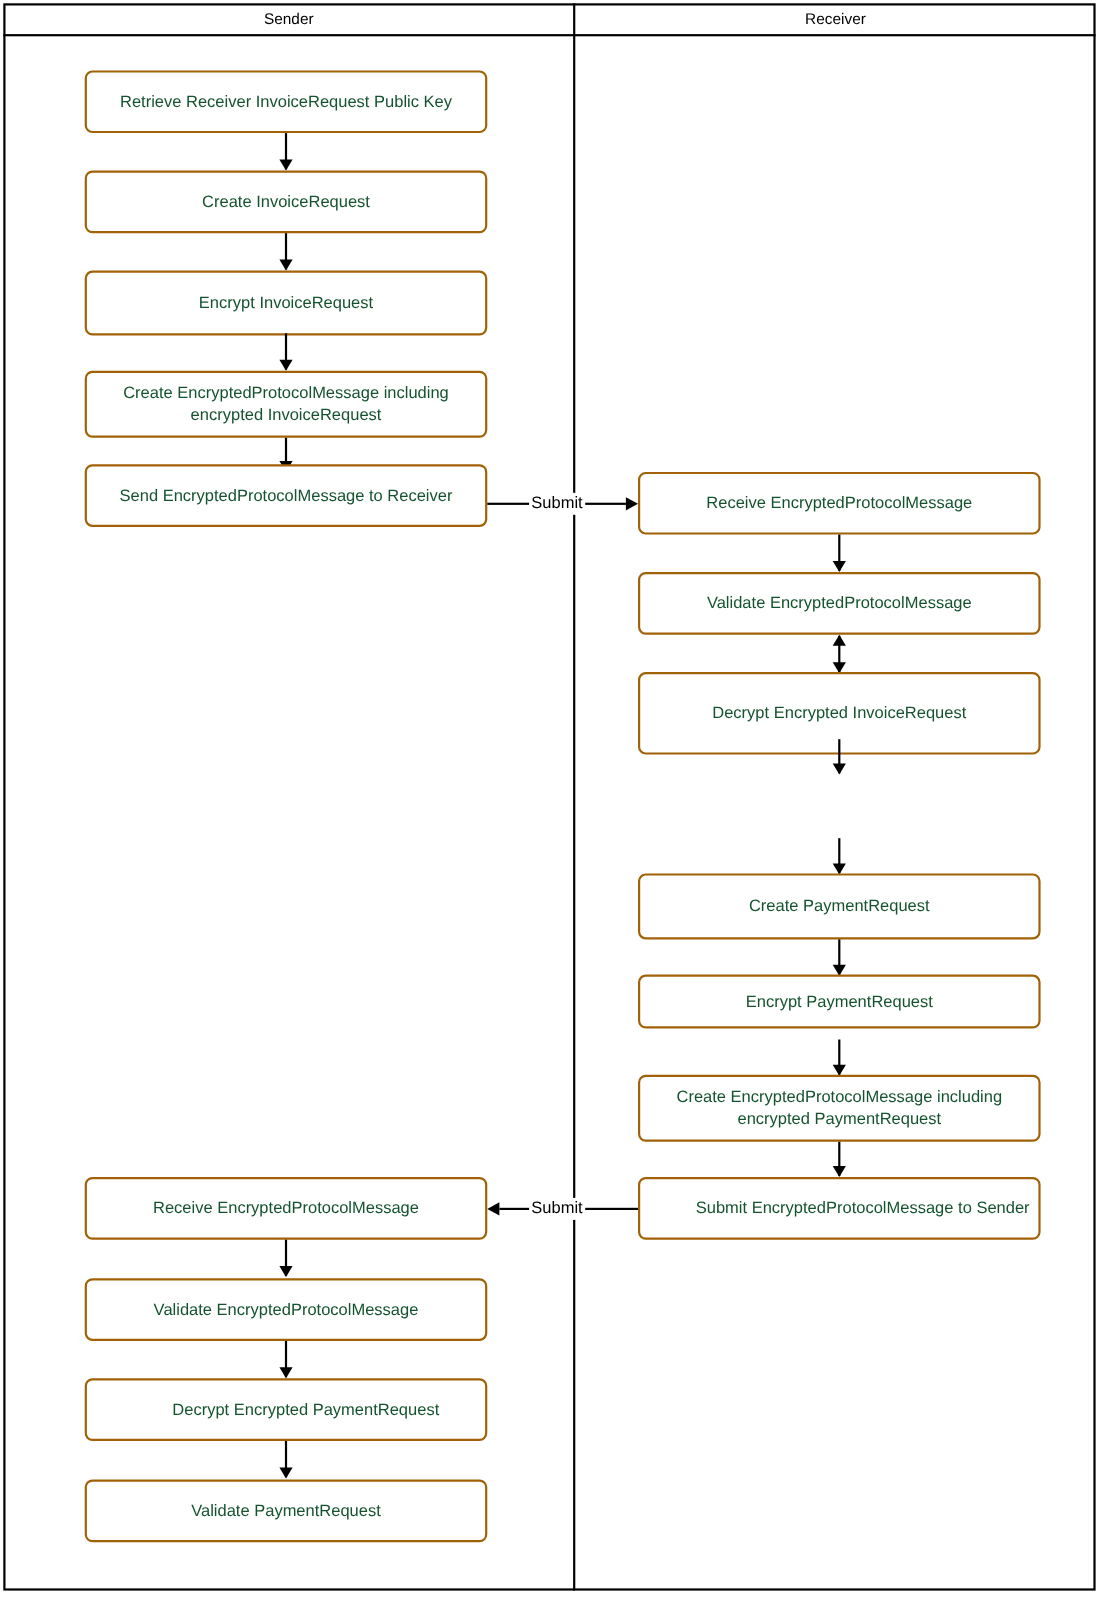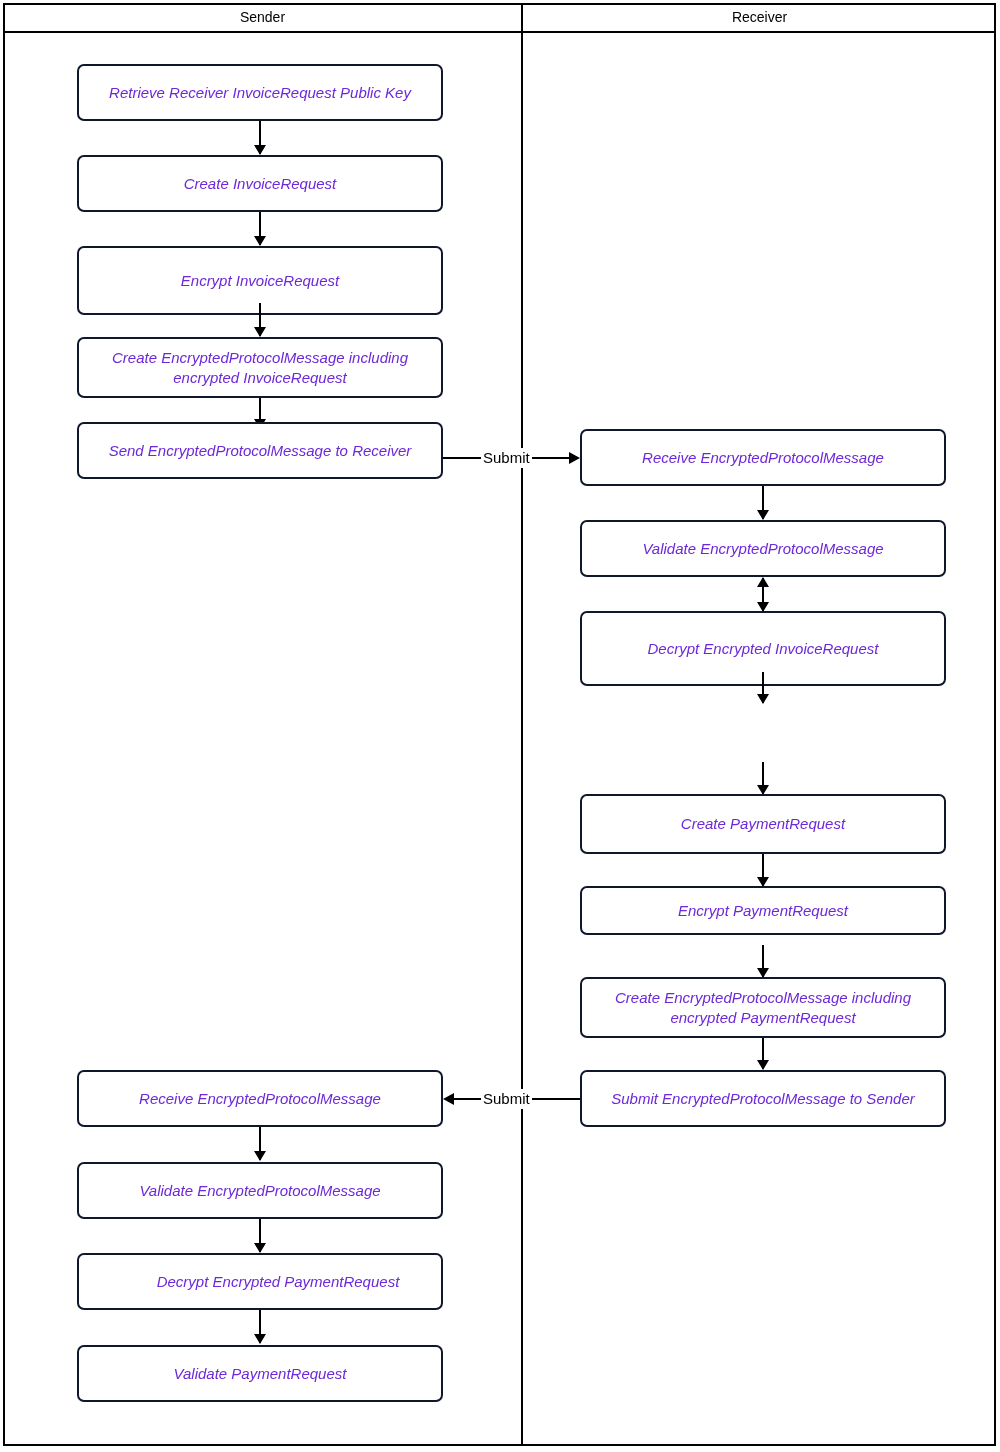--- a/index.html
+++ b/index.html
@@ -52,32 +52,31 @@
     color: #000000;
     text-align: center;
     white-space: nowrap;
   }
   .lane-title.sender { left: 3px; width: 519px; }
   .lane-title.receiver { left: 523px; width: 473px; }
 
   .node {
     position: absolute;
     box-sizing: border-box;
-    border: 2px solid #0f172a;
+    border: 2px solid #a16207;
     border-radius: 7px;
     background: #ffffff;
     display: flex;
     align-items: center;
     justify-content: center;
     text-align: center;
     font-size: 15px;
     line-height: 20px;
-    color: #6d28d9;
+    color: #14532d;
     padding: 2px 8px;
-    font-style: italic;
   }
   .node.sender-col { left: 77px; width: 366px; }
   .node.receiver-col { left: 580px; width: 366px; }
   .node-label { display: block; }
 
   
   .varrow {
     position: absolute;
     width: 2px;
     background: #000000;
@@ -166,21 +165,21 @@
   <div class="node sender-col" style="top:64px;height:57px;">
     <span class="node-label">Retrieve Receiver InvoiceRequest Public Key</span>
   </div>
   <div class="varrow" style="left:259px;top:121px;height:33px;"></div>
 
   <div class="node sender-col" style="top:155px;height:57px;">
     <span class="node-label">Create InvoiceRequest</span>
   </div>
   <div class="varrow" style="left:259px;top:212px;height:33px;"></div>
 
-  <div class="node sender-col" style="top:246px;height:69px;">
+  <div class="node sender-col" style="top:246px;height:59px;">
     <span class="node-label">Encrypt InvoiceRequest</span>
   </div>
   <div class="varrow" style="left:259px;top:303px;height:33px;"></div>
 
   <div class="node sender-col" style="top:337px;height:61px;">
     <span class="node-label">Create EncryptedProtocolMessage including encrypted InvoiceRequest</span>
   </div>
   <div class="varrow" style="left:259px;top:398px;height:30px;"></div>
 
   <div class="node sender-col" style="top:406px;height:57px;margin-top:16px;">
@@ -231,21 +230,21 @@
   <div class="node receiver-col" style="top:886px;height:49px;">
     <span class="node-label">Encrypt PaymentRequest</span>
   </div>
   <div class="varrow" style="left:762px;top:945px;height:32px;"></div>
 
   <div class="node receiver-col" style="top:977px;height:61px;">
     <span class="node-label">Create EncryptedProtocolMessage including encrypted PaymentRequest</span>
   </div>
   <div class="varrow" style="left:762px;top:1038px;height:31px;"></div>
 
-  <div class="node receiver-col" style="top:1070px;height:57px;">
+  <div class="node receiver-col" style="top:1070px;height:57px;justify-content:flex-end;">
     <span class="node-label">Submit EncryptedProtocolMessage to Sender</span>
   </div>
 
   <div class="hconn" style="left:443px;top:448px;width:137px;">
     <div class="hline" style="left:0;width:126px;"></div>
     <div class="hlabel" style="left:38px;">Submit</div>
     <div class="head-right" style="left:126px;"></div>
   </div>
 
   <div class="hconn" style="left:443px;top:1089px;width:137px;">

